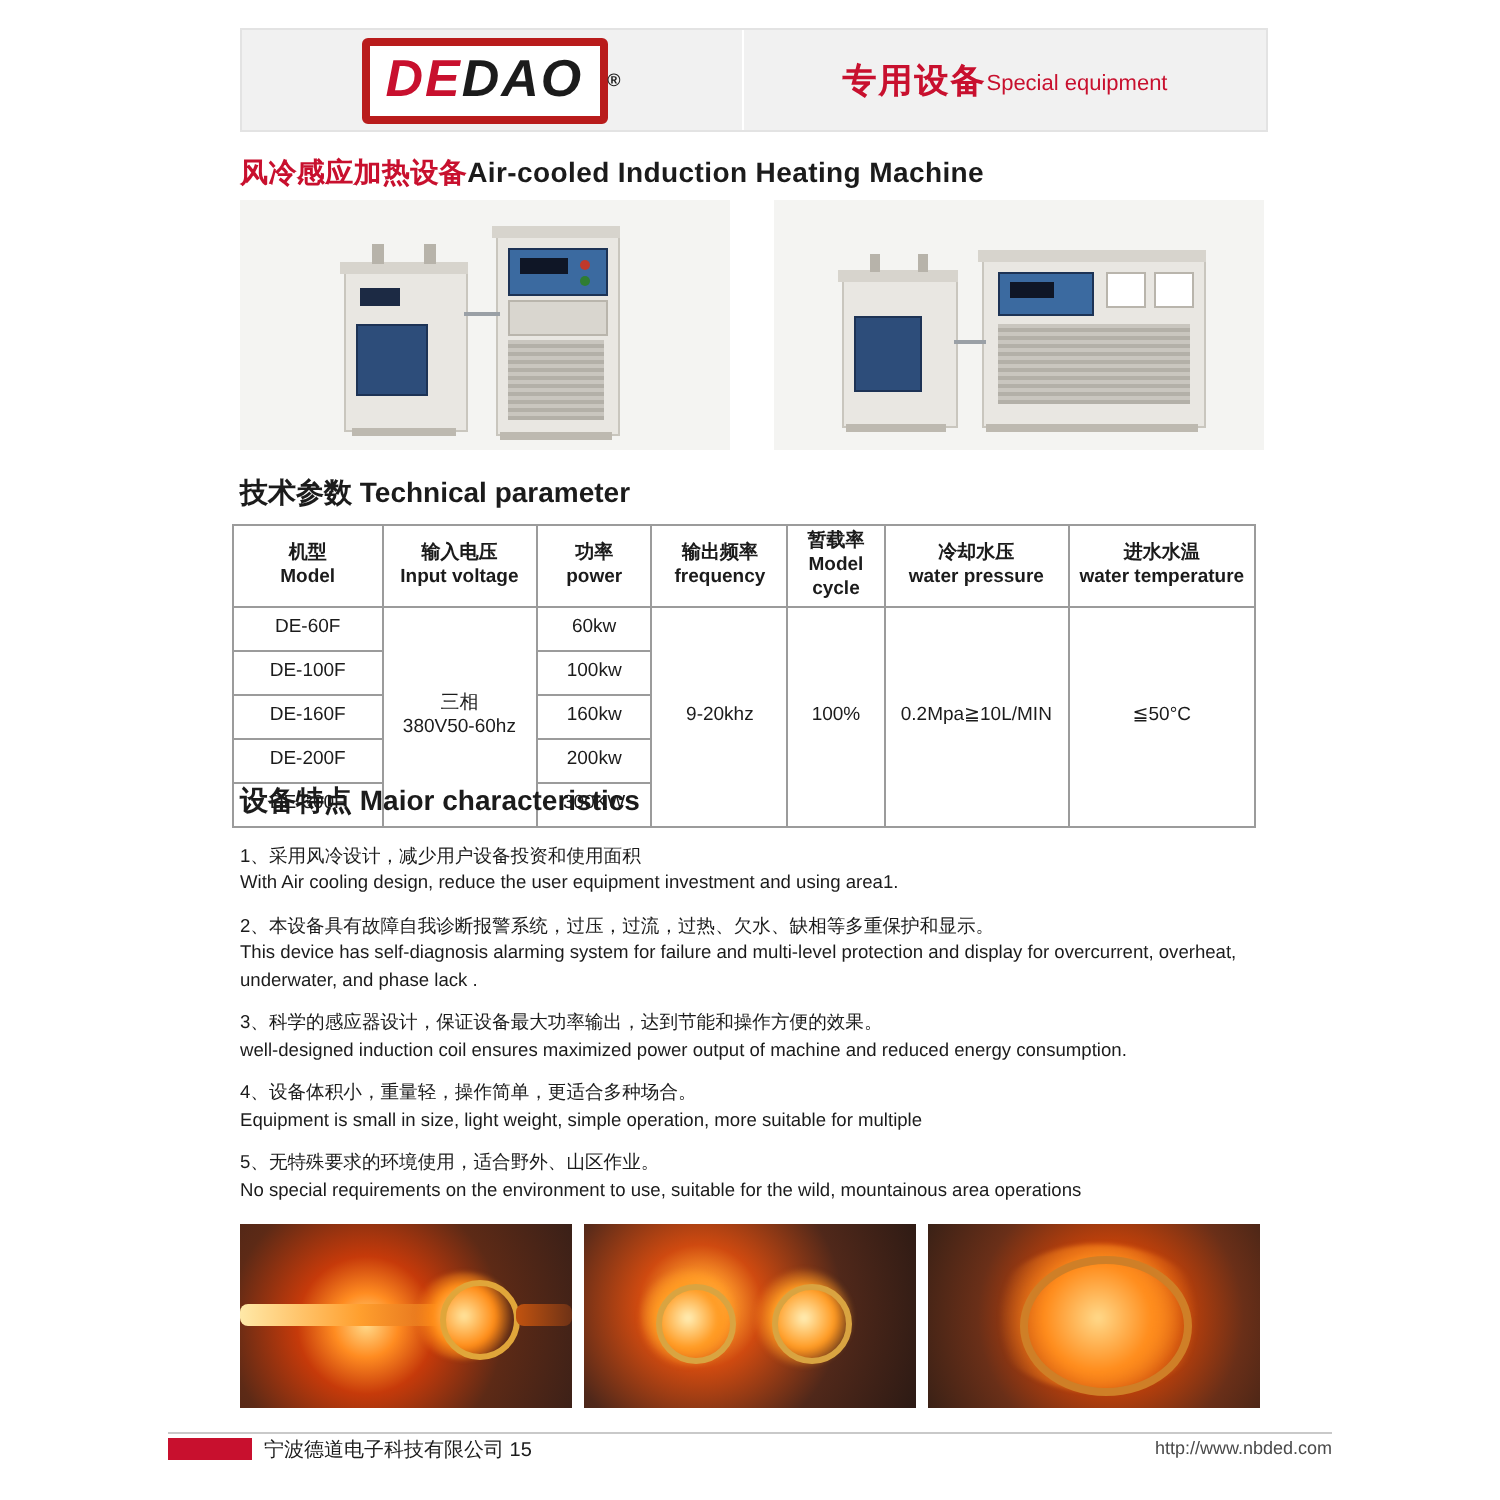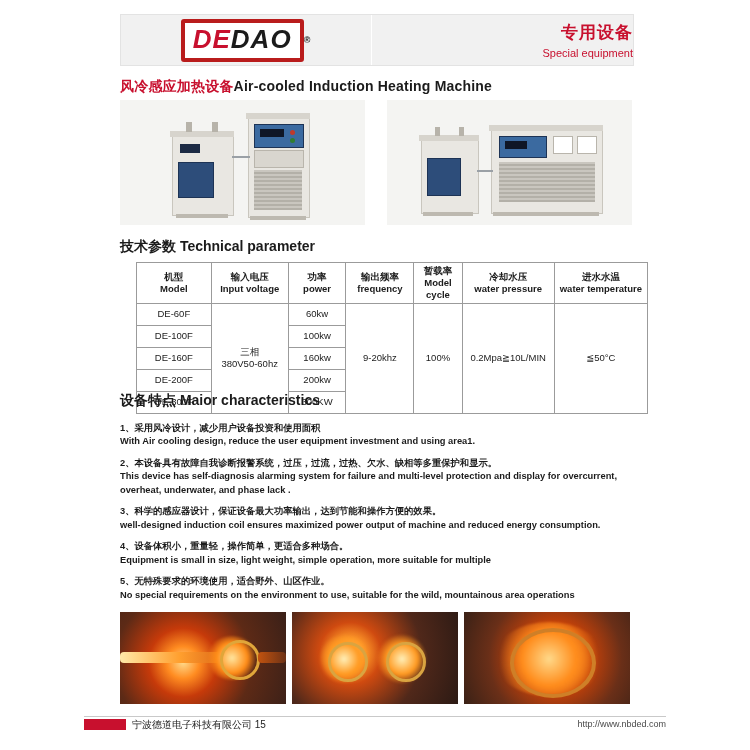--- a/index.html
+++ b/index.html
@@ -31,21 +31,21 @@
   .logo .rest{color:#1b1b1b;font-style:italic;font-weight:bold;}
   .logo .reg{font-size:9px;vertical-align:super;color:#1b1b1b;}
   .logo-box{
     border:4px solid #b91c1c;border-radius:3px;padding:1px 8px 3px 8px;
     display:flex;align-items:baseline;background:#ffffff;
   }
   .header-divider{
     width:1px;height:50px;background:#ffffff;
   }
   .header-right{
-    flex:1;display:flex;flex-direction:column;align-items:flex-end;justify-content:center;
+    flex:1;display:flex;flex-direction:row;align-items:center;justify-content:center;
     height:100%;
   }
   .header-right .cn{color:#c8102e;font-size:17px;font-weight:bold;letter-spacing:1px;}
   .header-right .en{color:#c8102e;font-size:11px;margin-top:3px;}
 
   
   .main-title{
     position:absolute;left:120px;top:78px;font-size:14px;font-weight:bold;
     color:#c8102e;letter-spacing:0.2px;
   }
@@ -75,36 +75,36 @@
   .grill{position:absolute;background:repeating-linear-gradient(to bottom,#c9c6bf 0 2px,#b3b0a8 2px 4px);}
   .dark{position:absolute;background:#7f8c8d;}
   .wire{position:absolute;background:#9aa0a6;}
 
   
   .sec-title{
     position:absolute;font-size:14px;font-weight:bold;color:#1b1b1b;
   }
   #tech-title{left:120px;top:238px;}
   table.params{
-    position:absolute;left:136px;top:262px;width:512px;
+    position:absolute;left:116px;top:262px;width:512px;
     border-collapse:collapse;font-size:9.5px;text-align:center;
   }
   table.params th,table.params td{
     border:1px solid #9b9b9b;padding:2px 1px;color:#1b1b1b;
     line-height:1.25;
   }
   table.params th{font-weight:bold;height:26px;}
   table.params td{height:17px;}
   .th2{font-size:9.5px;}
 
   
   #char-title{left:120px;top:392px;}
   .char-list{
     position:absolute;left:120px;top:422px;width:512px;font-size:9.3px;
-    line-height:1.45;color:#1b1b1b;font-weight:bold;
+    line-height:1.45;color:#1b1b1b;
   }
   .char-item{margin-bottom:8px;}
   .char-item .cn{display:block;}
   .char-item .en{display:block;}
 
   
   .bottom-photos{
     position:absolute;left:120px;top:612px;width:512px;height:92px;
     display:flex;gap:6px;
   }

